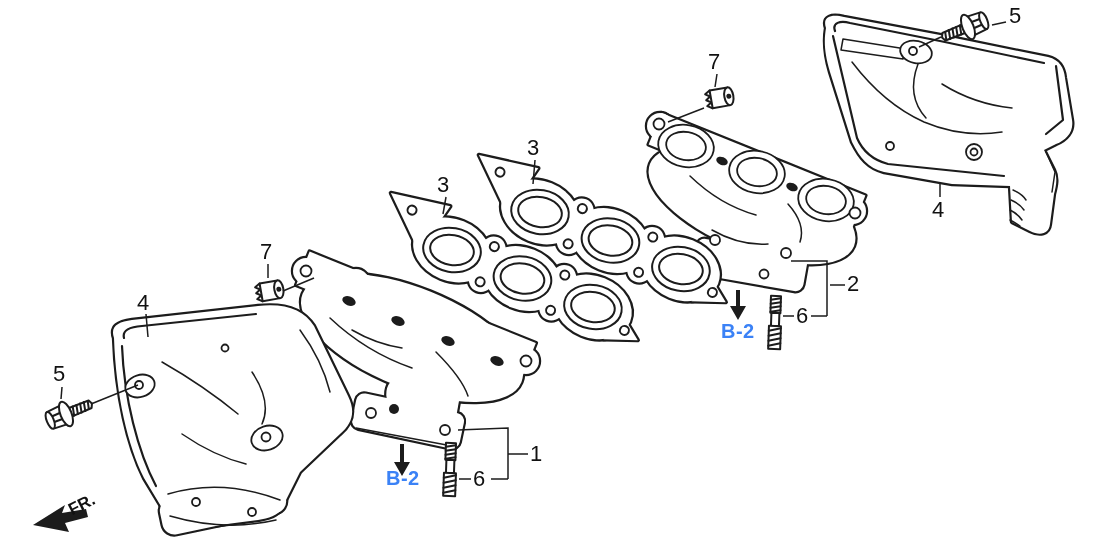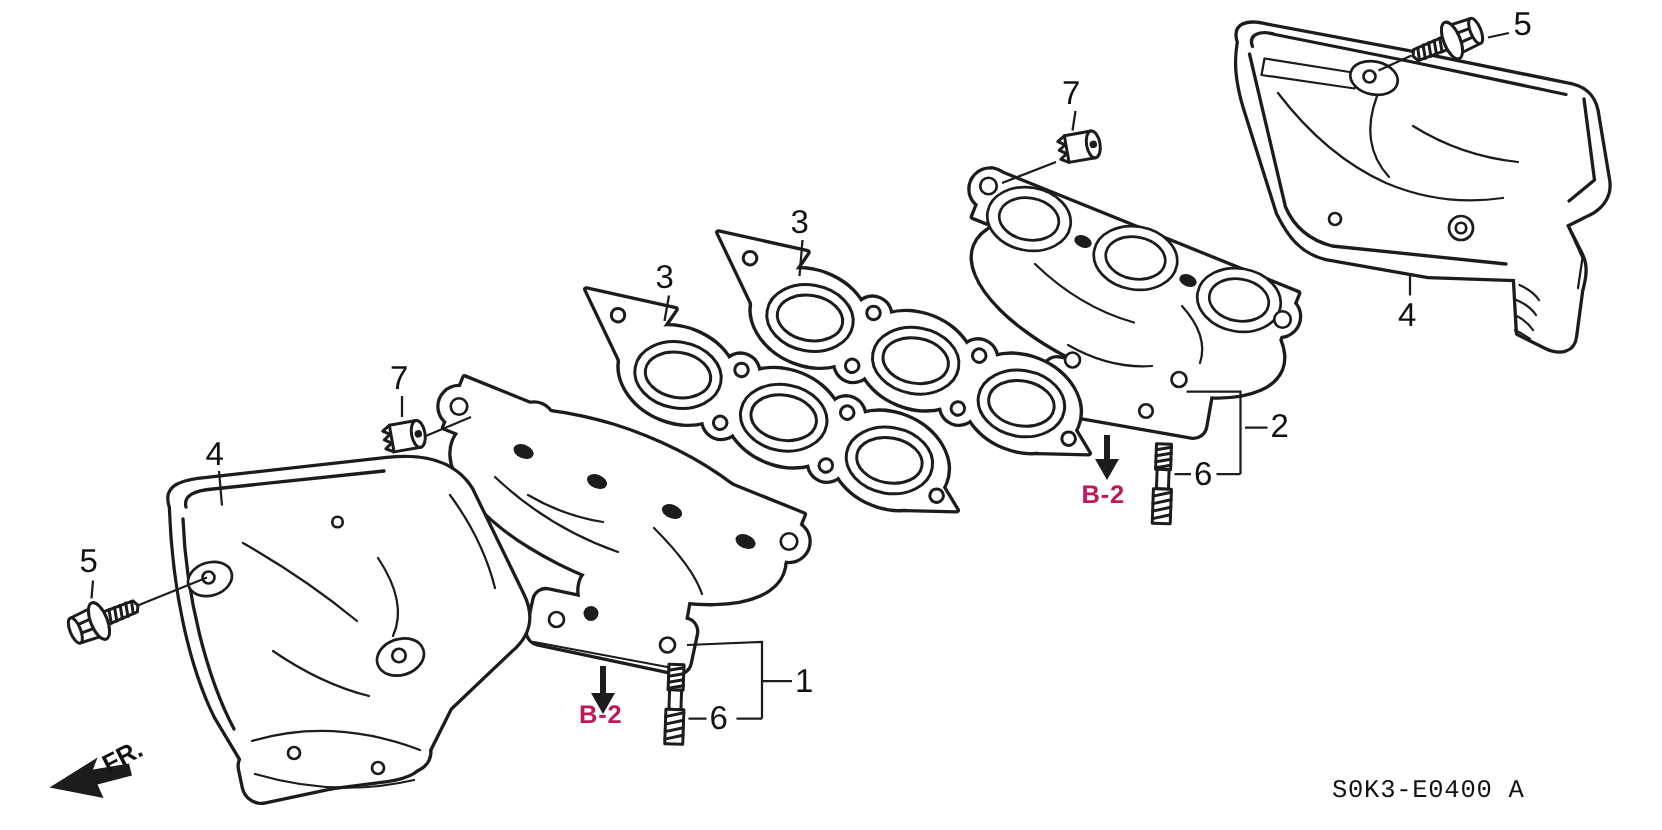--- a/index.html
+++ b/index.html
@@ -10,21 +10,21 @@
   .sstroke{fill:#fff;stroke:#1c1c1c;stroke-width:4.4;stroke-linejoin:round}
   .sfill{fill:#fff;stroke:none}
   .ln{fill:none;stroke:#1c1c1c;stroke-width:2.2;stroke-linecap:round;stroke-linejoin:round}
   .lnthin{stroke-width:1.5}
   .hole{fill:#fff;stroke:#1c1c1c;stroke-width:1.8}
   .dark{fill:#1c1c1c;stroke:none}
   .art{fill:#fff;stroke:#1c1c1c;stroke-width:2;stroke-linejoin:round;stroke-linecap:round}
   .gdetail{fill:#fff;stroke:#1c1c1c;stroke-width:2}
   .ld{fill:none;stroke:#1c1c1c;stroke-width:1.5}
   .callout{position:absolute;font-size:22px;line-height:1;color:#111;user-select:none}
-  .refmark{position:absolute;font-size:17px;line-height:1;font-weight:800;letter-spacing:.5px;color:#be185d}
+  .refmark{position:absolute;font-size:20px;line-height:1;font-weight:800;letter-spacing:.5px;color:#3b82f6}
   .frlabel{position:absolute;font-size:17px;line-height:1;font-weight:800;color:#111;
            transform:rotate(-27deg);transform-origin:center}
   .partcode{position:absolute;font-family:"Liberation Mono",monospace;font-size:17px;line-height:1.2;
             letter-spacing:.5px;color:#111}
 </style>
 </head>
 <body>
 
 <div class="stage">
 
@@ -276,15 +276,14 @@
 <div class="callout" style="left:473px;top:468px">6</div>
 <div class="callout" style="left:796px;top:305px">6</div>
 <div class="callout" style="left:260px;top:241px">7</div>
 <div class="callout" style="left:708px;top:51px">7</div>
 
 <div class="refmark" style="left:386px;top:468px">B-2</div>
 <div class="refmark" style="left:721px;top:321px">B-2</div>
 
 <div class="frlabel" style="left:68px;top:496px">FR.</div>
 
-<div class="partcode" style="left:888px;top:518px">S0K3-E0400 A</div>
 
 </div>
 
 </body></html>

